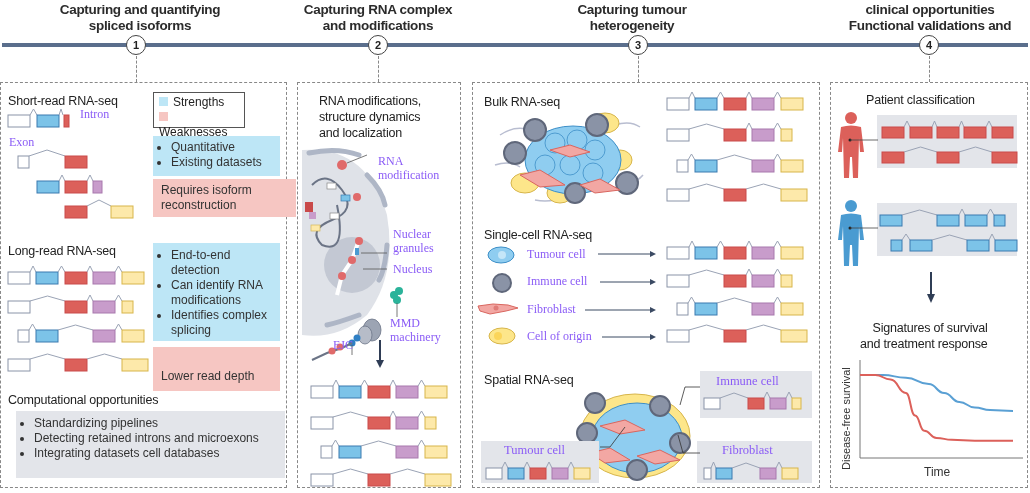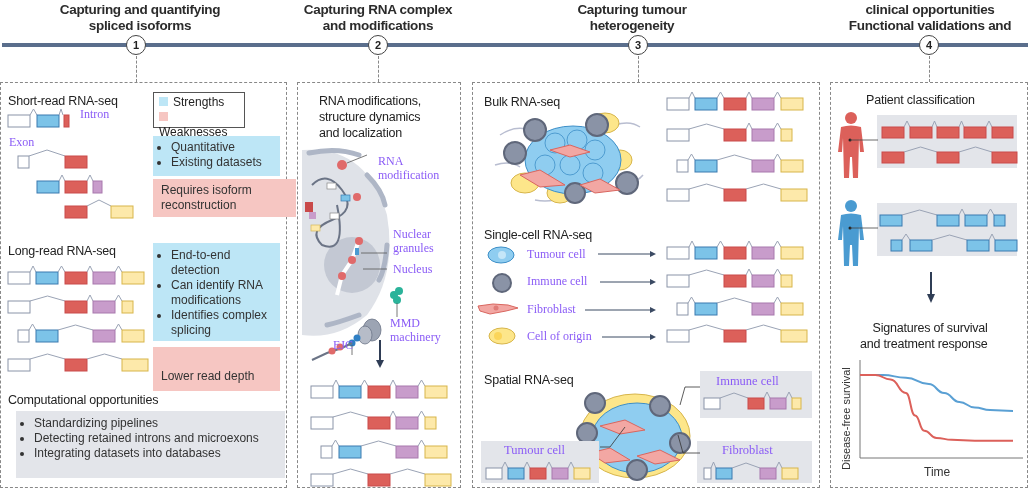--- a/index.html
+++ b/index.html
@@ -74,21 +74,21 @@
       <li>Identifies complex splicing</li>
     </ul>
 </div>
 <div class="box pink" style="left:153px;top:347px;width:127px;height:24px;padding:22px 8px;">Lower read depth</div>
 
 <div class="h" style="left:8px;top:393px;">Computational opportunities</div>
 <div class="box grey" style="left:8px;top:411px;width:269px;height:67px;padding:5px 4px;margin-left:8px;">
   <ul>
       <li>Standardizing pipelines</li>
       <li>Detecting retained introns and microexons</li>
-      <li>Integrating datasets into databases</li>
+      <li>Integrating datasets cell databases</li>
     </ul>
 </div>
 
 <div class="panel" style="left:297px;width:164px;"></div>
 <div class="h" style="left:319px;top:93px;line-height:16px;">
   <div>RNA modifications,</div>
   <div>structure dynamics</div>
   <div>and localization</div>
 </div>
 <svg style="left:297px;top:145px;" width="164" height="200" viewBox="0 0 164 200">

